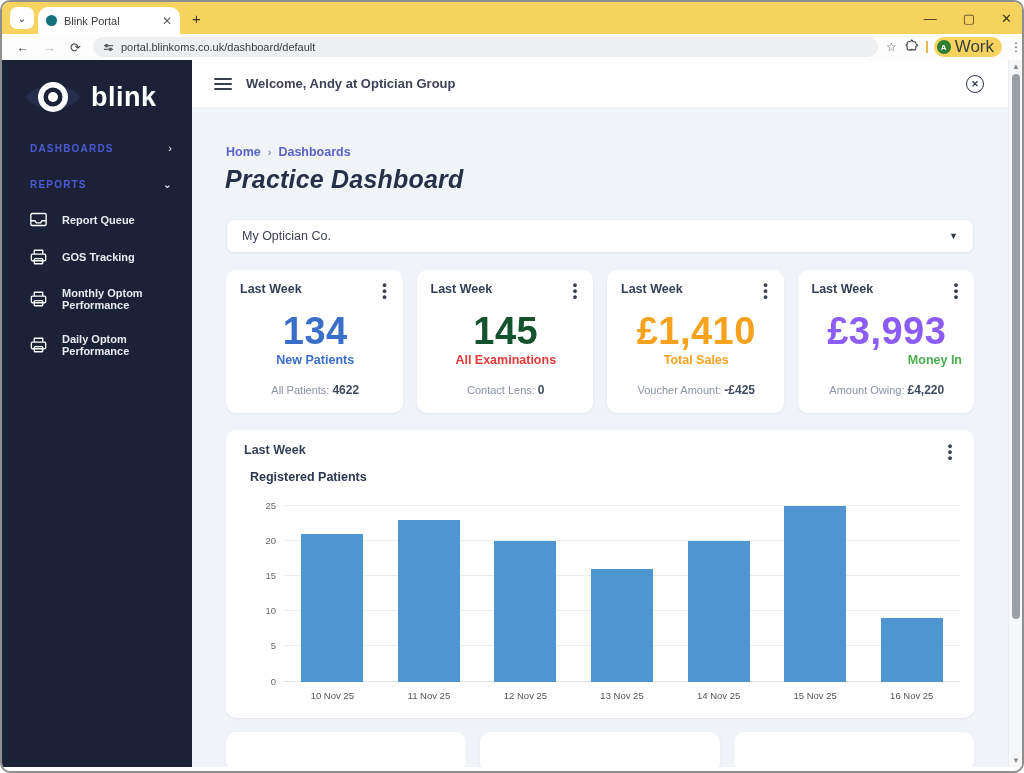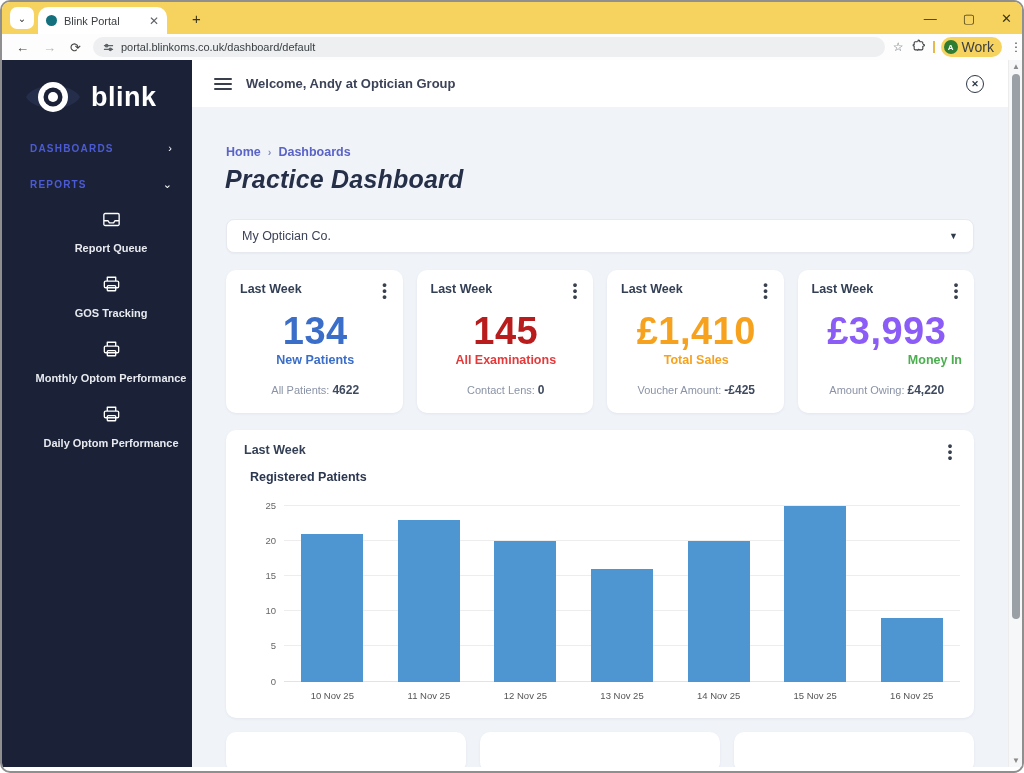--- a/index.html
+++ b/index.html
@@ -2,52 +2,52 @@
 <html><head>
 <meta charset="utf-8">
 <style>
   * { margin:0; padding:0; box-sizing:border-box; }
   html,body { width:1024px; height:773px; font-family:"Liberation Sans", sans-serif; background:#fff; }
   #window { position:relative; width:1024px; height:773px; border:2px solid #8f8f8f; border-radius:10px; overflow:hidden; background:#fff; }
 
   
   .tabstrip { position:absolute; left:0; top:0; width:100%; height:32px; background:#F6D35E; }
   .tab-search-btn { position:absolute; left:8px; top:5px; width:24px; height:22px; background:#fff; border-radius:7px; display:flex; align-items:center; justify-content:center; font-size:10px; color:#333; }
-  .tab { position:absolute; left:36px; top:5px; width:129px; height:27px; background:#fff; border-radius:10px 10px 0 0; display:flex; align-items:center; padding:0 8px; gap:7px; }
+  .tab { position:absolute; left:36px; top:5px; width:142px; height:27px; background:#fff; border-radius:10px 10px 0 0; display:flex; align-items:center; padding:0 8px; gap:7px; }
   .favicon { width:11px; height:11px; border-radius:50%; background:#15707E; flex:0 0 auto; }
   .tab-title { font-size:11px; color:#3c4043; flex:1 1 auto; white-space:nowrap; overflow:hidden; }
   .tab-close { font-size:12px; color:#5f6368; }
   .newtab-btn { position:absolute; left:190px; top:8px; font-size:15px; color:#3c3515; }
   .win-controls { position:absolute; right:10px; top:0; height:32px; display:flex; align-items:center; gap:26px; color:#3c3515; }
   .win-controls span { font-size:13px; line-height:1; }
 
   .toolbar { position:absolute; left:0; top:32px; width:100%; height:26px; background:#fdfdfd; display:flex; align-items:center; }
   .nav-ic { font-size:13px; margin-left:14px; color:#444; }
   .nav-ic.disabled { color:#b5b5b5; }
   .omnibox { margin-left:12px; width:810px; height:20px; background:#edeff1; border-radius:10px; display:flex; align-items:center; padding:0 10px; gap:7px; }
   .tune-ic svg { display:block; }
   .url { font-size:11px; color:#3c4043; }
   .star-ic { margin-left:8px; font-size:12px; color:#5f6368; }
   .ext-ic { margin-left:8px; }
   .tool-divider { width:2px; height:12px; background:#e8b84b; margin-left:8px; }
   .profile-chip { margin-left:6px; height:20px; background:#F6D35E; border-radius:10px; display:flex; align-items:center; padding:0 8px 0 3px; gap:4px; }
   .profile-avatar { width:14px; height:14px; border-radius:50%; background:#2E7D32; color:#fff; font-size:8px; display:flex; align-items:center; justify-content:center; font-weight:bold; }
-  .profile-name { font-size:14px; color:#3c4043; }
+  .profile-name { font-size:17px; color:#3c4043; }
   .menu-dots { margin-left:8px; font-size:12px; color:#444; letter-spacing:0; }
 
   
   .app { position:absolute; left:0; top:58px; width:1020px; height:707px; background:#F0F3F8; }
 
   .sidebar { position:absolute; left:0; top:0; width:190px; height:707px; background:#1B2237; }
   .logo { display:flex; align-items:center; gap:9px; padding:16px 0 0 22px; }
   .logo-text { color:#fff; font-size:27px; font-weight:800; letter-spacing:0.5px; }
   .side-section { display:flex; align-items:center; justify-content:space-between; padding:0 20px 0 28px; margin-top:24px; cursor:pointer; }
   .side-section .lbl { color:#4C5BD4; font-size:10px; font-weight:bold; letter-spacing:1.2px; }
   .side-section .chev { color:#fff; font-size:11px; }
-  .side-item { display:flex; align-items:center; gap:15px; padding:9px 0 9px 28px; margin-top:4px; cursor:pointer;flex-direction:column; }
+  .side-item { display:flex; align-items:center; gap:15px; padding:9px 0 9px 28px; margin-top:4px; cursor:pointer; }
   .side-item .txt { color:#E8EAF0; font-size:11px; font-weight:600; }
   .side-item svg { flex:0 0 auto; }
 
   .topbar { position:absolute; left:190px; top:0; width:816px; height:47px; background:#fff; display:flex; align-items:center; }
   .hamburger { margin-left:22px; width:18px; display:flex; flex-direction:column; gap:3px; }
   .hamburger i { height:2px; background:#3a3f4c; border-radius:1px; display:block; }
   .welcome { margin-left:14px; font-size:13px; color:#3c4257; font-weight:600; }
   .logout { margin-left:auto; margin-right:24px; width:18px; height:18px; border:1.6px solid #2d3748; border-radius:50%; display:flex; align-items:center; justify-content:center; font-size:9px; color:#2d3748; font-weight:bold; }
 
   .content { position:absolute; left:190px; top:47px; width:816px; height:660px; overflow:hidden; }
@@ -242,21 +242,21 @@
         </div>
         <div class="stat-card">
           <div class="stat-head">
             <span class="stat-period">Last Week</span>
             <span class="kebab">
                 <i>•</i>
                 <i>•</i>
                 <i>•</i>
               </span>
           </div>
-          <div class="stat-value" style="color: #b91c1c;">145</div>
+          <div class="stat-value" style="color: #14532d;">145</div>
           <div class="stat-label" style="color: rgb(229, 58, 59);">All Examinations</div>
           <div class="stat-footer"><span>Contact Lens:</span><b>0</b></div>
         </div>
         <div class="stat-card">
           <div class="stat-head">
             <span class="stat-period">Last Week</span>
             <span class="kebab">
                 <i>•</i>
                 <i>•</i>
                 <i>•</i>

